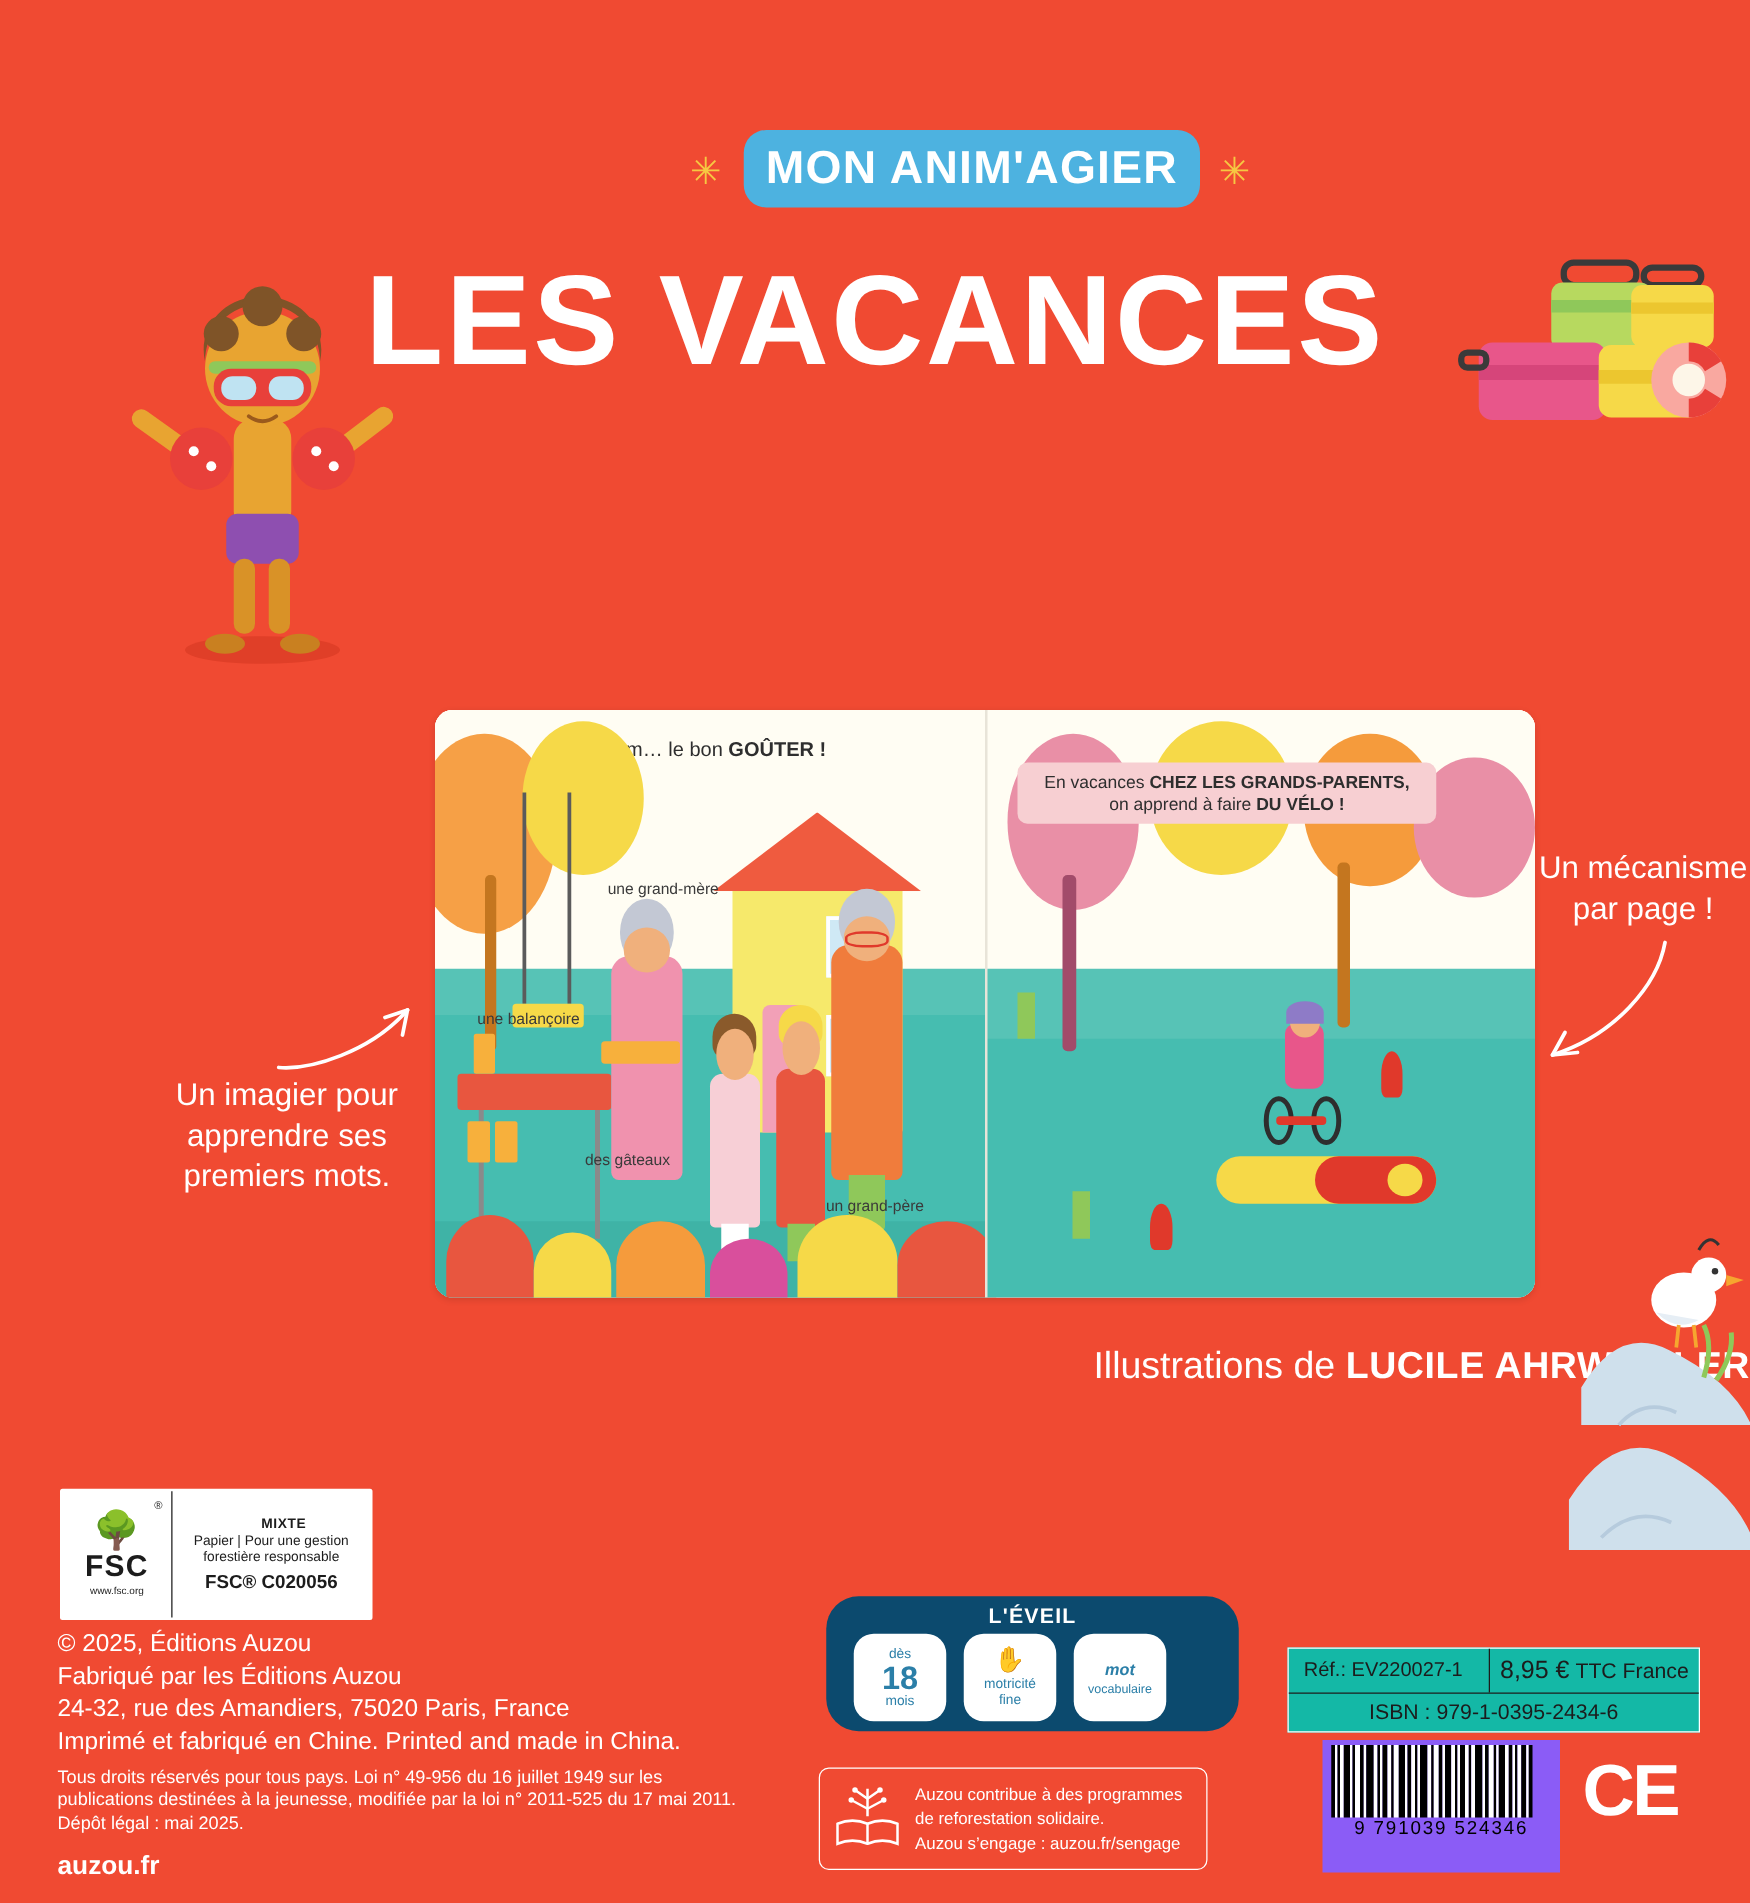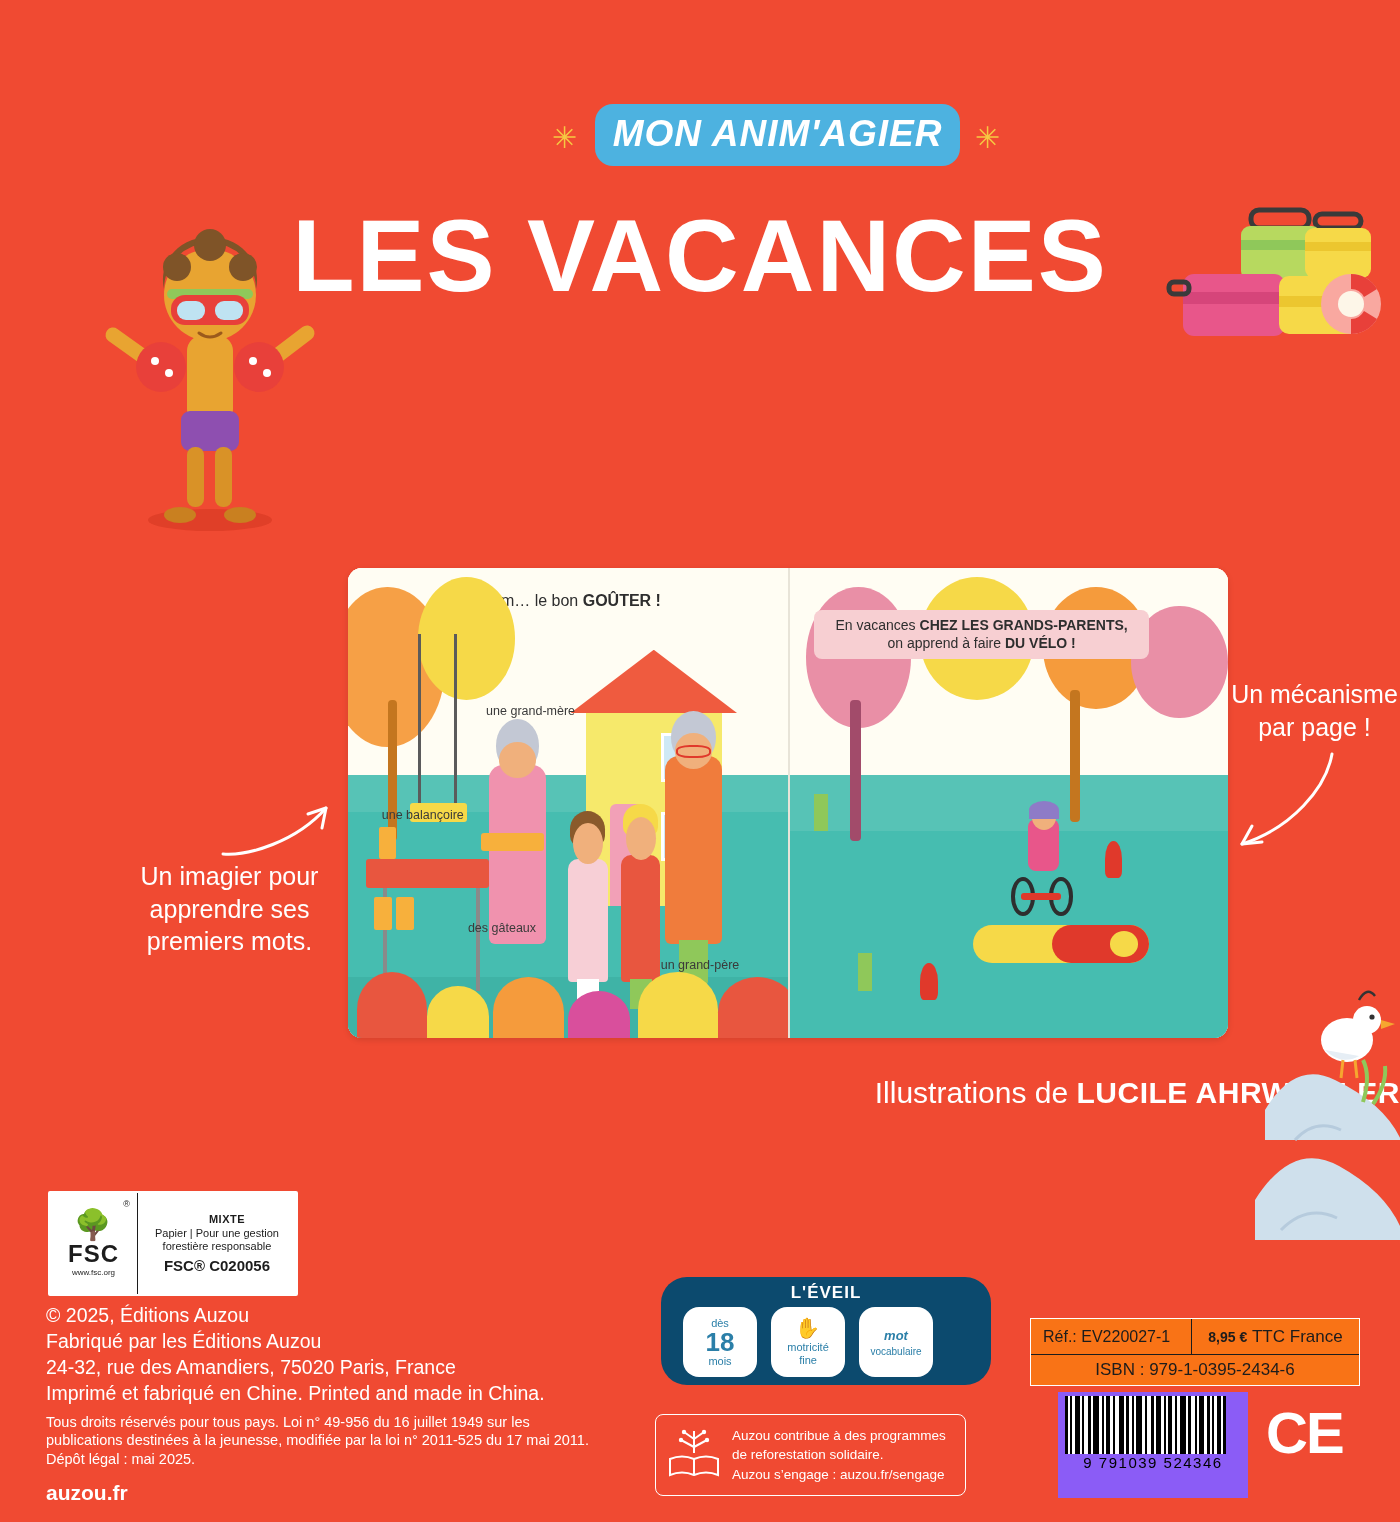--- a/index.html
+++ b/index.html
@@ -13,21 +13,21 @@
     overflow:hidden;
   }
   .page { position:absolute; inset:0; }
 
   
   .collection-badge {
     position:absolute; left:595px; top:104px;
     width:365px; height:62px;
     background:#4db2e0;
     border-radius:18px;
-    display:flex; align-items:center; justify-content:center;font-style:italic;
+    display:flex; align-items:center; justify-content:center;
   }
   .collection-badge .txt {
     font-size:37px; font-weight:bold; letter-spacing:1px;
     color:#ffffff; white-space:nowrap;
     transform:translateY(-1px);
   }
   .star {
     position:absolute; font-size:30px; color:#f6c842; line-height:1;
   }
   .star.left { left:552px; top:123px; }
@@ -291,31 +291,31 @@
     border:1.6px solid #ffffff; border-radius:8px;
     display:flex; align-items:center; gap:10px; padding:6px 10px;
   }
   .refo .icon { width:56px; height:60px; flex:none; position:relative; }
   .refo .txt { font-size:13.5px; line-height:1.45; }
 
   
   .pricebox {
     position:absolute; left:1030px; top:1318px;
     width:330px; height:68px;
-    background:#f97316; color:#1c1c1c;
+    background:#14b8a6; color:#1c1c1c;
     display:flex; flex-direction:column;
     border:1px solid #ffffff;
   }
   .pricebox .row1 { flex:1; display:flex; border-bottom:1px solid #1c1c1c; }
   .pricebox .ref { flex:1; display:flex; align-items:center; padding-left:12px; font-size:16px; }
   .pricebox .price {
     width:168px; border-left:1px solid #1c1c1c;
     display:flex; align-items:center; justify-content:center; font-size:17px;
   }
-  .pricebox .price b { font-weight:bold; font-size:14px; }
+  .pricebox .price b { font-weight:normal; font-size:20px; }
   .pricebox .row2 { height:30px; display:flex; align-items:center; justify-content:center; font-size:17px; }
 
   
   .barcode {
     position:absolute; left:1058px; top:1392px; width:190px; height:106px;
     background:#8b5cf6;
     display:flex; flex-direction:column; align-items:center; padding-top:4px;
   }
   .barcode .bars { width:176px; height:58px; display:flex; gap:0; }
   .barcode .bars i { display:block; height:100%; background:#000000; }

